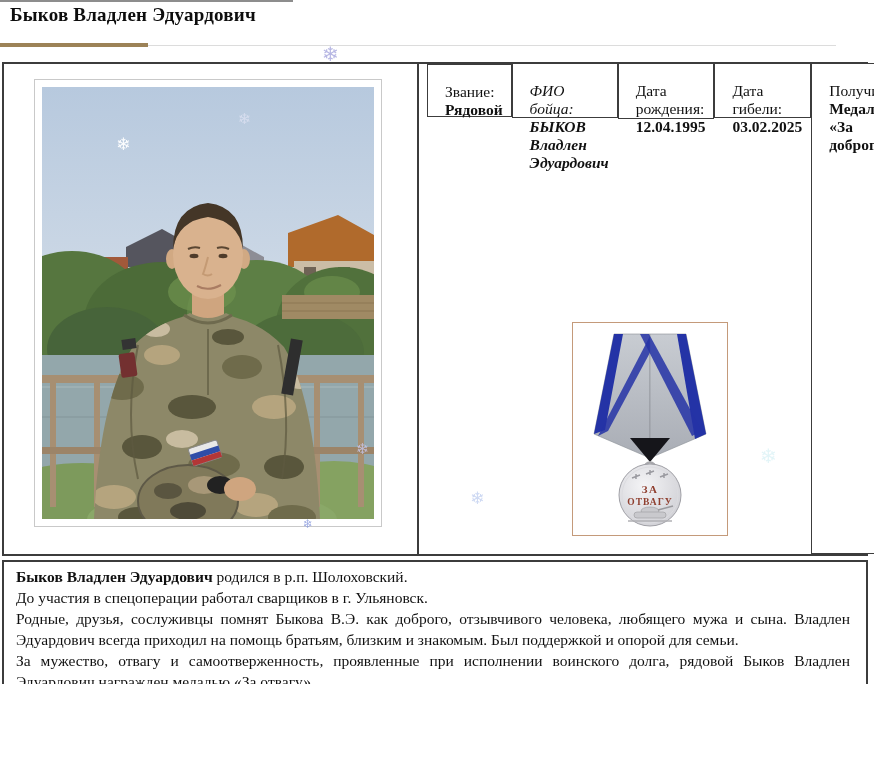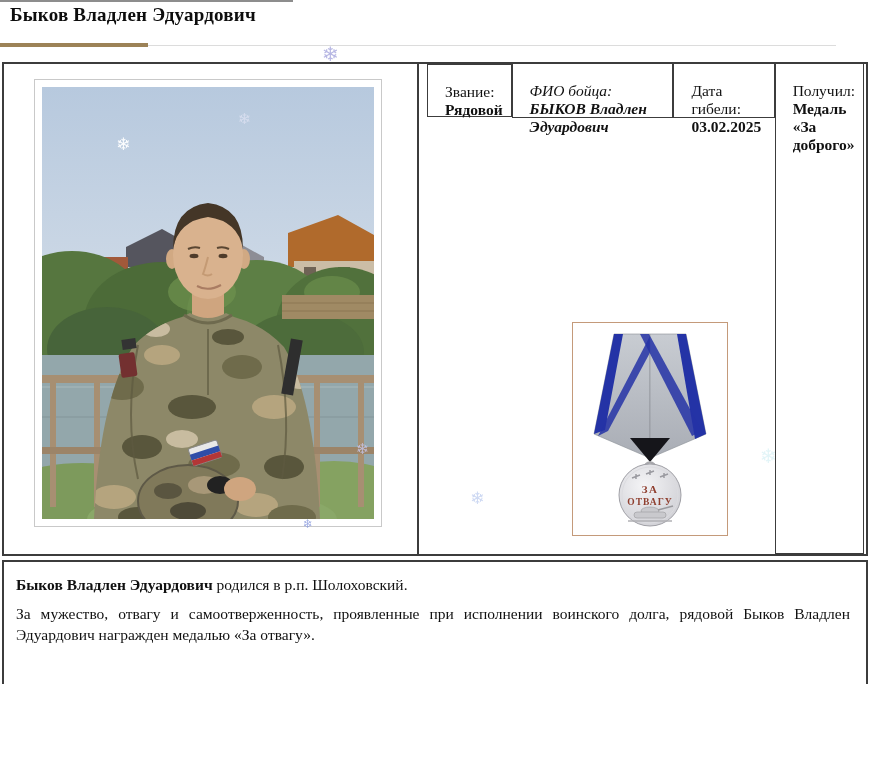--- a/index.html
+++ b/index.html
@@ -25,21 +25,21 @@
   .info-row .lbl{font-weight:normal;}
   .info-row .val{font-weight:bold;}
   .r0{height:53px;} .r1{height:55px;font-style:italic;} .r2{height:56px;} .r3{height:55px;}
   .r4{flex:1;}
 
   .medal-frame{position:absolute;left:145px;top:258px;width:140px;height:198px;background:#fff;
         border:1px solid #c49a7a;padding:7px;text-align:center;}
 
   .bio-box{position:absolute;left:2px;top:560px;width:866px;height:198px;border:2px solid #3c3c3c;
         box-sizing:border-box;background:#fff;padding:4px 16px 0 12px;overflow:hidden;}
-  .bio-box p{margin:8px 0 0 0;font-size:15.5px;line-height:21px;text-align:justify;}
+  .bio-box p{margin:0 0 0 0;font-size:15.5px;line-height:21px;text-align:justify;}
   .bio-box p b{font-weight:bold;}
 
   .flake{position:absolute;font-family:"DejaVu Sans",sans-serif;pointer-events:none;line-height:1;}
 </style>
 </head>
 <body>
 
 <div class="page">
 
   <div class="top-line"></div>
@@ -157,20 +157,21 @@
             <rect x="0" y="12" width="30" height="6" fill="#b33636"></rect>
           </g>
         </svg>
       </div>
     </div>
 
     <div class="info-col" id="info-col">
 
       <div class="info-row r0"><span class="lbl">Звание: </span><span class="val">Рядовой</span></div>
         <div class="info-row r1"><span class="lbl">ФИО бойца: </span><span class="val">БЫКОВ Владлен Эдуардович</span></div>
+        <div class="info-row r2"><span class="lbl">Дата рождения: </span><span class="val">12.04.1995</span></div>
         <div class="info-row r3"><span class="lbl">Дата гибели: </span><span class="val">03.02.2025</span></div>
         <div class="info-row r4"><span class="lbl">Получил: </span><span class="val">Медаль «За доброго»</span></div>
         <div class="medal-frame">
         <svg viewBox="0 0 140 198" width="140" height="198" aria-hidden="true">
           <defs>
             <linearGradient id="rib" x1="0" y1="0" x2="0" y2="1">
               <stop offset="0" stop-color="#c8ccd2"></stop>
                 <stop offset="1" stop-color="#a9adb5"></stop>
             </linearGradient>
             <radialGradient id="med" cx=".4" cy=".35" r=".9">
@@ -206,20 +207,22 @@
           <rect x="54" y="182" width="32" height="6" rx="3" fill="#c9c9cd" stroke="#9a9a9e" stroke-width=".6"></rect>
           <line x1="48" y1="191" x2="92" y2="191" stroke="#b0b0b4" stroke-width="1.5"></line>
         </svg>
       </div>
     </div>
   </div>
 
   <div class="bio-box" id="bio-box">
 
   <p><b>Быков Владлен Эдуардович</b> родился в р.п. Шолоховский.</p>
+      <p>До участия в спецоперации работал сварщиков в г. Ульяновск.</p>
+      <p>Родные, друзья, сослуживцы помнят Быкова В.Э. как доброго, отзывчивого человека, любящего мужа и сына. Владлен Эдуардович всегда приходил на помощь братьям, близким и знакомым. Был поддержкой и опорой для семьи.</p>
       <p>За мужество, отвагу и самоотверженность, проявленные при исполнении воинского долга, рядовой Быков Владлен Эдуардович награжден медалью «За отвагу».</p>
     </div>
 
 <span class="flake" style="left: 322px; top: 44px; font-size: 20px; color: rgb(170, 170, 223); opacity: 0.85;">❄</span>
     <span class="flake" style="left: 116px; top: 136px; font-size: 17px; color: rgb(255, 255, 255); opacity: 0.95;">❄</span>
     <span class="flake" style="left: 238px; top: 112px; font-size: 15px; color: rgb(232, 232, 248); opacity: 0.6;">❄</span>
     <span class="flake" style="left: 356px; top: 442px; font-size: 15px; color: rgb(201, 201, 239); opacity: 0.8;">❄</span>
     <span class="flake" style="left: 303px; top: 518px; font-size: 12px; color: rgb(136, 153, 221); opacity: 0.8;">❄</span>
     <span class="flake" style="left: 470px; top: 490px; font-size: 17px; color: rgb(185, 201, 238); opacity: 0.7;">❄</span>
     <span class="flake" style="left: 760px; top: 446px; font-size: 20px; color: rgb(191, 232, 239); opacity: 0.45;">❄</span>

